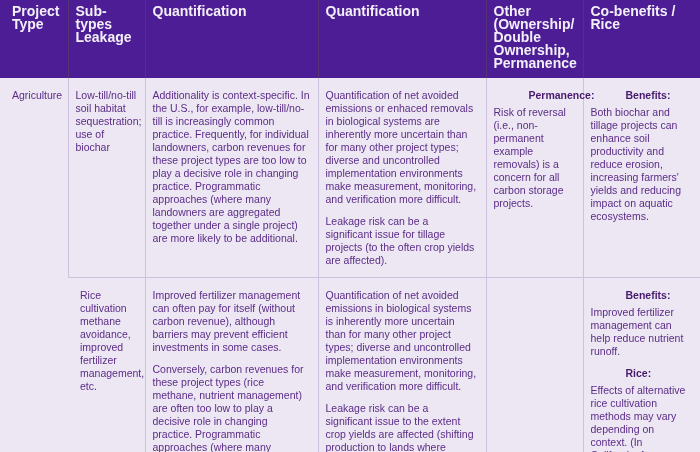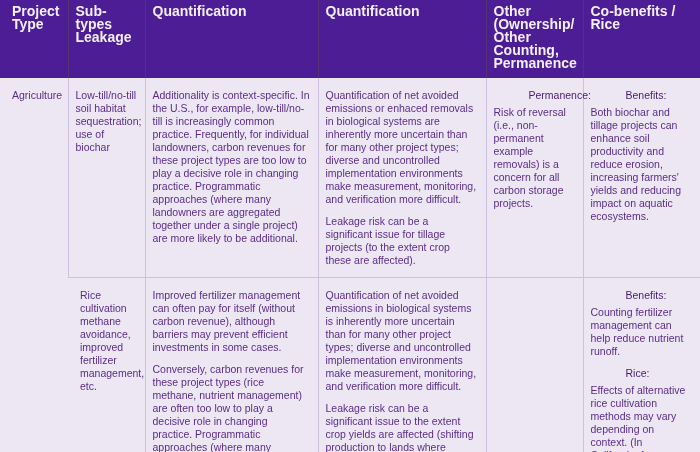--- a/index.html
+++ b/index.html
@@ -35,21 +35,21 @@
     text-align: left;
     padding: 11px 8px 10px 7px;
     border-left: 1px solid #cfc2e1;
     border-top: 1px solid #cfc2e1;
   }
   .ct-table tbody td:first-child { border-left: none; padding-left: 12px; }
   .ct-table tbody tr:first-child td { border-top: none; }
   .ct-table p { margin: 0 0 9px 0; }
   .ct-table p:last-child { margin-bottom: 0; }
   .cell-heading {
-    font-weight: normal;
+    font-weight: bold;
     color: #471a6d;
     margin-bottom: 4px !important;
     padding-left: 35px;
   }
 </style>
 </head>
 <body>
 
 <table class="ct-table">
   <colgroup>
@@ -59,34 +59,34 @@
     <col style="width:168px">
       <col style="width:97px">
       <col style="width:117px">
   </colgroup>
   <thead>
     <tr style="height:49px">
       <th>Project Type</th>
       <th>Sub-types Leakage</th>
       <th>Quantification</th>
       <th>Quantification</th>
-      <th>Other (Ownership/ Other Counting, Permanence</th>
+      <th>Other (Ownership/ Double Ownership, Permanence</th>
       <th>Co-benefits / Rice</th>
     </tr>
   </thead>
   <tbody>
     <tr style="height:187px">
       <td rowspan="2">Agriculture</td>
       <td>Low-till/no-till soil habitat sequestration; use of biochar</td>
       <td>
         <p>Additionality is context-specific. In the U.S., for example, low-till/no-till is increasingly common practice. Frequently, for individual landowners, carbon revenues for these project types are too low to play a decisive role in changing practice. Programmatic approaches (where many landowners are aggregated together under a single project) are more likely to be additional.</p>
       </td>
       <td>
         <p>Quantification of net avoided emissions or enhaced removals in biological systems are inherently more uncertain than for many other project types; diverse and uncontrolled implementation environments make measurement, monitoring, and verification more difficult.</p>
-        <p>Leakage risk can be a significant issue for tillage projects (to the extent crop these are affected).</p>
+        <p>Leakage risk can be a significant issue for tillage projects (to the often crop yields are affected).</p>
       </td>
       <td>
         <p class="cell-heading">Permanence:</p>
         <p>Risk of reversal (i.e., non-permanent example removals) is a concern for all carbon storage projects.</p>
       </td>
       <td>
         <p class="cell-heading">Benefits:</p>
         <p>Both biochar and tillage projects can enhance soil productivity and reduce erosion, increasing farmers' yields and reducing impact on aquatic ecosystems.</p>
       </td>
     </tr>
@@ -96,19 +96,19 @@
         <p>Improved fertilizer management can often pay for itself (without carbon revenue), although barriers may prevent efficient investments in some cases.</p>
         <p>Conversely, carbon revenues for these project types (rice methane, nutrient management) are often too low to play a decisive role in changing practice. Programmatic approaches (where many landowners are aggregated together under a single project) are more likely to be additional.</p>
       </td>
       <td>
         <p>Quantification of net avoided emissions in biological systems is inherently more uncertain than for many other project types; diverse and uncontrolled implementation environments make measurement, monitoring, and verification more difficult.</p>
         <p>Leakage risk can be a significant issue to the extent crop yields are affected (shifting production to lands where mitigation actions are not practiced).</p>
       </td>
       <td></td>
       <td>
         <p class="cell-heading">Benefits:</p>
-        <p>Counting fertilizer management can help reduce nutrient runoff.</p>
+        <p>Improved fertilizer management can help reduce nutrient runoff.</p>
         <p class="cell-heading">Rice:</p>
         <p>Effects of alternative rice cultivation methods may vary depending on context. (In California, for example, reduced flooding of fields may negatively impact waterfowl habitat.)</p>
       </td>
     </tr>
   </tbody>
 </table>
 
 </body></html>

